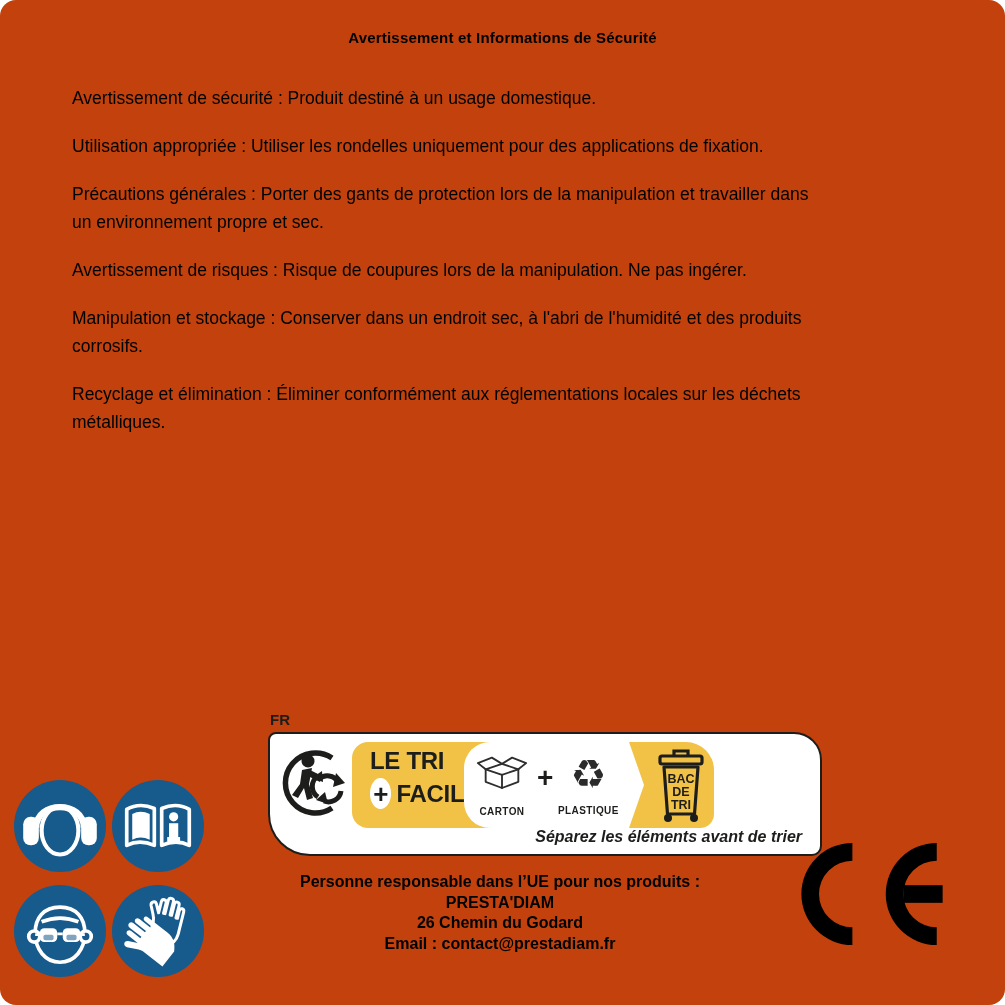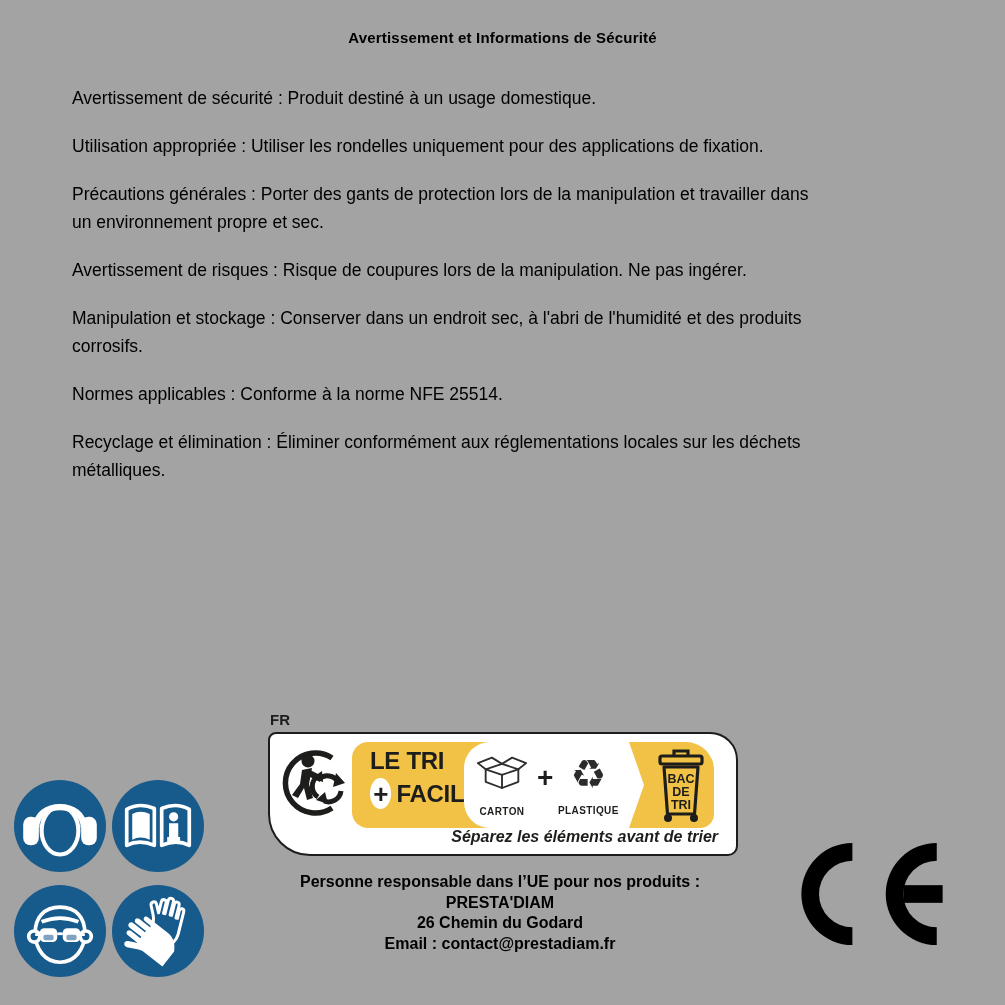--- a/index.html
+++ b/index.html
@@ -1,32 +1,32 @@
 <!DOCTYPE html>
 <html><head>
 <meta charset="utf-8">
 <style>
   html,body{margin:0;padding:0;background:#fff;}
-  .canvas{position:relative;width:1005px;height:1005px;background:#a3a3a3;overflow:hidden;
-          font-family:"Liberation Sans", sans-serif;color:#000;}
+  .canvas{position:relative;width:1005px;height:1005px;background:#c2410c;overflow:hidden;
+          font-family:"Liberation Sans", sans-serif;color:#000;border-radius:16px;}
 
   .doc-title{position:absolute;top:29px;left:0;width:1005px;text-align:center;
              font-size:15px;font-weight:bold;letter-spacing:.2px;}
 
   .body-text{position:absolute;left:72px;top:84px;width:852px;font-size:17.5px;line-height:28px;}
   .para{margin:0 0 20px 0;white-space:pre-line;}
 
   
   .icon-grid{position:absolute;left:14px;top:780px;width:196px;display:grid;
              grid-template-columns:92px 92px;grid-auto-rows:92px;column-gap:6px;row-gap:13px;}
   .icon-grid svg{display:block;}
 
   
   .fr-label{position:absolute;left:270px;top:711px;font-size:15px;font-weight:bold;color:#1d1d1b;}
-  .infotri-box{position:absolute;left:268px;top:732px;width:470px;height:124px;background:#fff;
+  .infotri-box{position:absolute;left:268px;top:732px;width:554px;height:124px;background:#fff;
                border:2px solid #1d1d1b;border-radius:8px 28px 10px 42px;box-sizing:border-box;}
   .triman{position:absolute;left:8px;top:12px;}
   .tri-band{position:absolute;left:82px;top:8px;width:362px;height:86px;background:#F2C246;
             border-radius:16px 28px 14px 16px;}
   .tri-head{position:absolute;left:100px;top:14px;width:110px;color:#1d1d1b;}
   .tri-head .l1{font-size:24px;font-weight:bold;letter-spacing:-.3px;line-height:26px;}
   .tri-head .l2{display:flex;align-items:center;gap:5px;margin-top:4px;}
   .plus-circle{width:31px;height:31px;border-radius:50%;background:#fff;color:#1d1d1b;
                font-size:26px;font-weight:bold;display:flex;align-items:center;justify-content:center;line-height:1;}
   .tri-head .l2 .word{font-size:24px;font-weight:bold;letter-spacing:-.3px;}
@@ -57,21 +57,20 @@
   <div class="doc-title">Avertissement et Informations de Sécurité</div>
 
   <div class="body-text">
     <p class="para">Avertissement de sécurité : Produit destiné à un usage domestique.</p>
     <p class="para">Utilisation appropriée : Utiliser les rondelles uniquement pour des applications de fixation.</p>
     <p class="para">Précautions générales : Porter des gants de protection lors de la manipulation et travailler dans
 un environnement propre et sec.</p>
     <p class="para">Avertissement de risques : Risque de coupures lors de la manipulation. Ne pas ingérer.</p>
     <p class="para">Manipulation et stockage : Conserver dans un endroit sec, à l'abri de l'humidité et des produits
 corrosifs.</p>
-    <p class="para">Normes applicables : Conforme à la norme NFE 25514.</p>
     <p class="para">Recyclage et élimination : Éliminer conformément aux réglementations locales sur les déchets
 métalliques.</p>
   </div>
 
   <div class="icon-grid">
 
     <svg width="92" height="92" viewBox="0 0 100 100">
       <circle cx="50" cy="50" r="50" fill="#175A8C"></circle>
       <path d="M24,52 C24,22 76,22 76,52" stroke="#fff" stroke-width="7" fill="none"></path>
       <ellipse cx="50" cy="55" rx="20" ry="26" stroke="#fff" stroke-width="4.5" fill="none"></ellipse>

